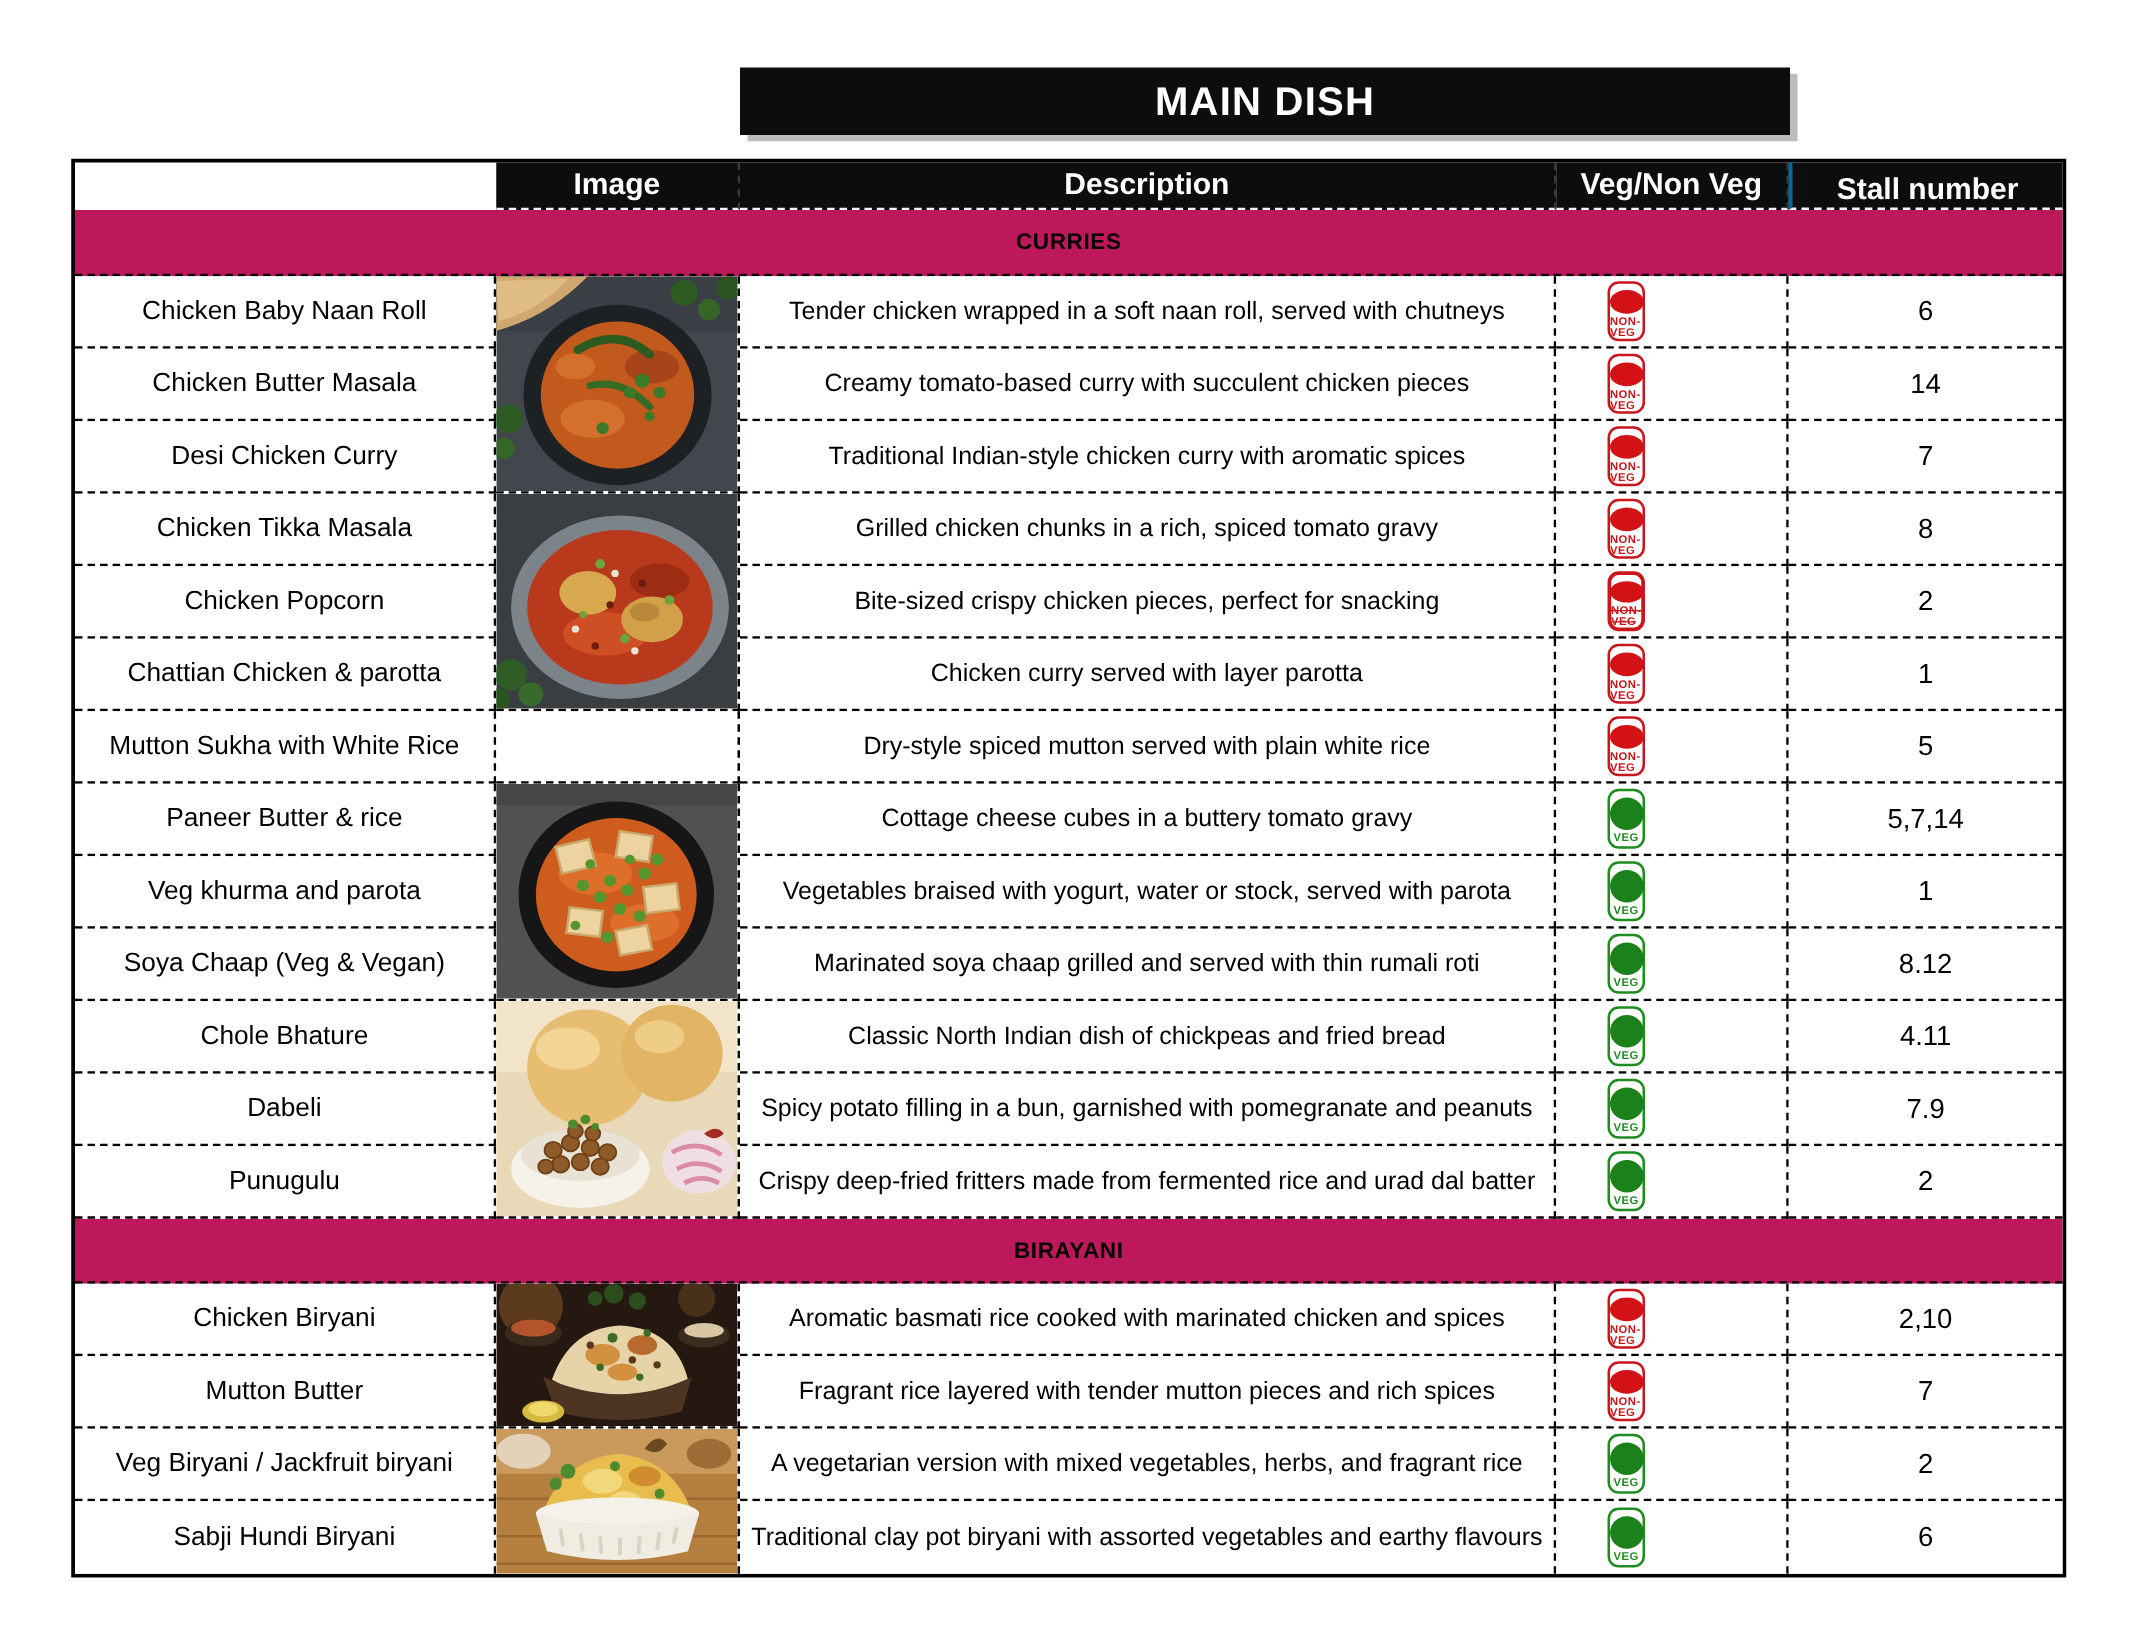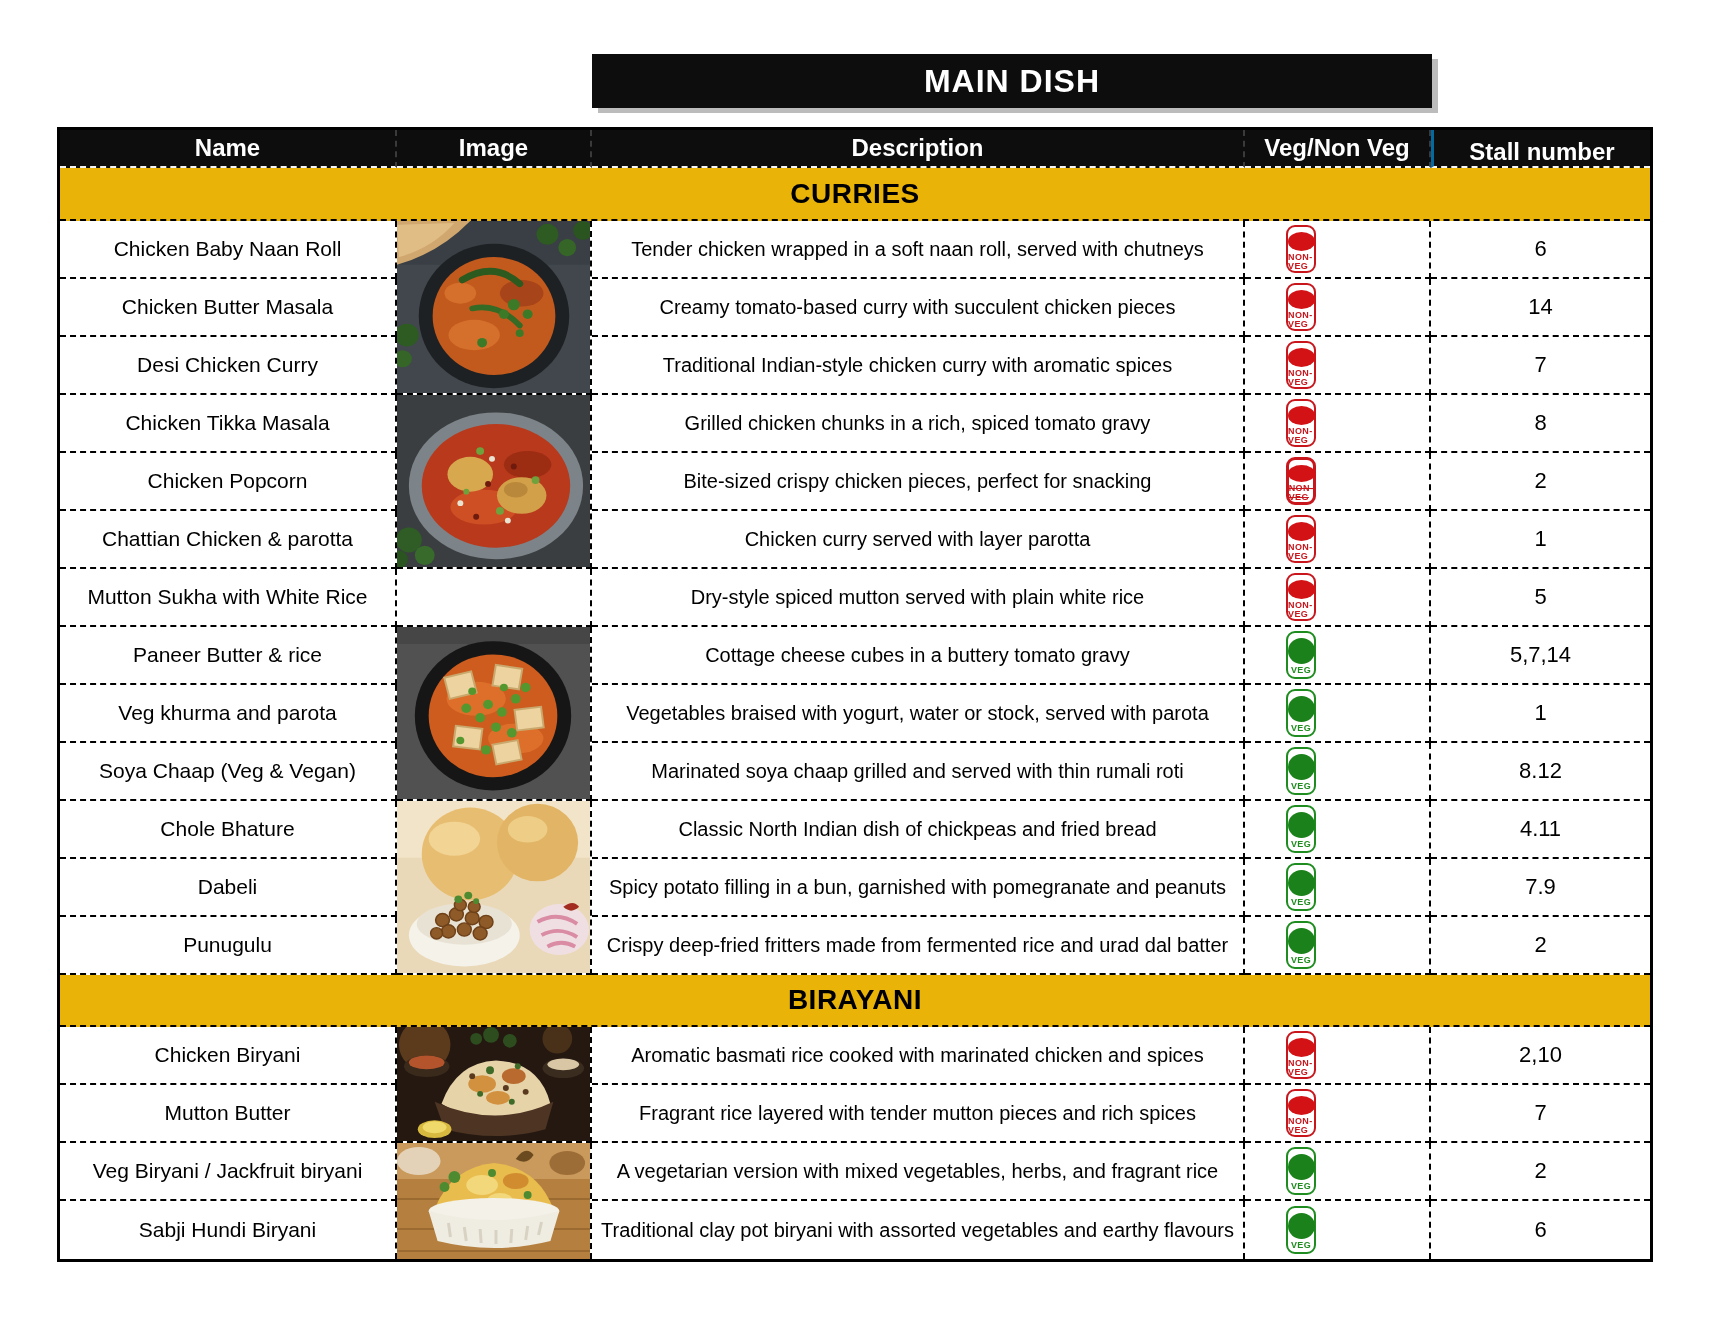--- a/index.html
+++ b/index.html
@@ -25,22 +25,22 @@
   .image-cell{grid-column:2;padding:0;align-items:stretch;}
   .image-cell svg{width:100%;height:100%;display:block;}
   .r-last{border-bottom:none;}
 
   
   .hcell{background:#0d0d0d;color:#fff;font-weight:bold;font-size:24px;
     border-right:2px dashed #3a3a3a;border-bottom:2px dashed #f5f5f5;}
   .hcell.col-stall{border-right:none;border-left:3px solid #0369a1;padding-top:7px;}
 
   
-  .section-row{grid-column:1 / -1;background:#eab308;border-bottom:2px dashed #000;
-    display:flex;align-items:center;justify-content:center;font-size:28px;font-weight:bold;letter-spacing:0.5px;}
+  .section-row{grid-column:1 / -1;background:#be185d;border-bottom:2px dashed #000;
+    display:flex;align-items:center;justify-content:center;font-size:18px;font-weight:bold;letter-spacing:0.5px;}
 
   
   .badge{width:30px;height:48px;border-radius:9px;background:#fff;display:flex;flex-direction:column;
     align-items:center;box-sizing:border-box;border:2px solid #000;}
   .badge .dot{width:27px;height:26px;border-radius:50%;margin-top:5px;}
   .badge .badge-label{font-size:9px;font-weight:bold;letter-spacing:0.4px;margin-top:2px;line-height:1;}
   .badge.nonveg{border-color:#c8161c;}
   .badge.nonveg .dot{background:#d31216;}
   .badge.nonveg .badge-label{color:#c8161c;}
   .badge.veg{border-color:#1e8c1e;}
@@ -52,21 +52,20 @@
 </head>
 <body>
 
 <div class="canvas">
 
   <div class="title-bar">
     <span>MAIN DISH</span>
   </div>
 
   <div class="menu-grid" id="grid">
-    <div class="cell hcell col-name" style="grid-row:1">Name</div>
     <div class="cell hcell image-cell" style="grid-row:1;display:flex;align-items:center">Image</div>
     <div class="cell hcell col-desc" style="grid-row:1">Description</div>
     <div class="cell hcell col-veg" style="grid-row:1;justify-content:center;padding-left:0">Veg/Non Veg</div>
     <div class="cell hcell col-stall" style="grid-row:1">Stall number</div>
 
     <div class="section-row" style="grid-row:2">CURRIES</div>
     <div class="section-row" style="grid-row:16">BIRAYANI</div>
 
   <div class="cell col-name" style="grid-row: 3;">
         <span class="name">Chicken Baby Naan Roll</span>

